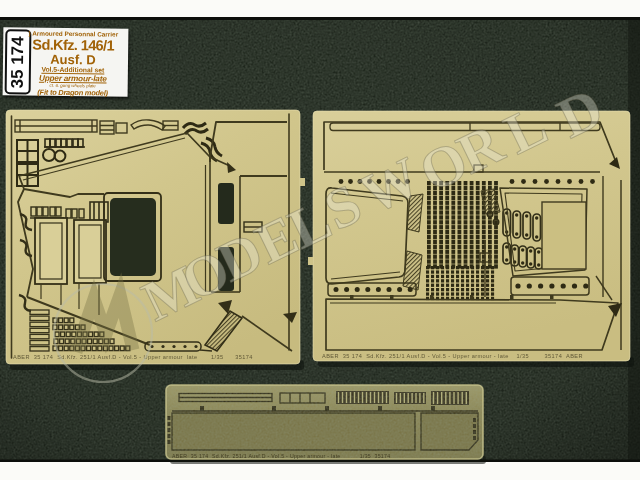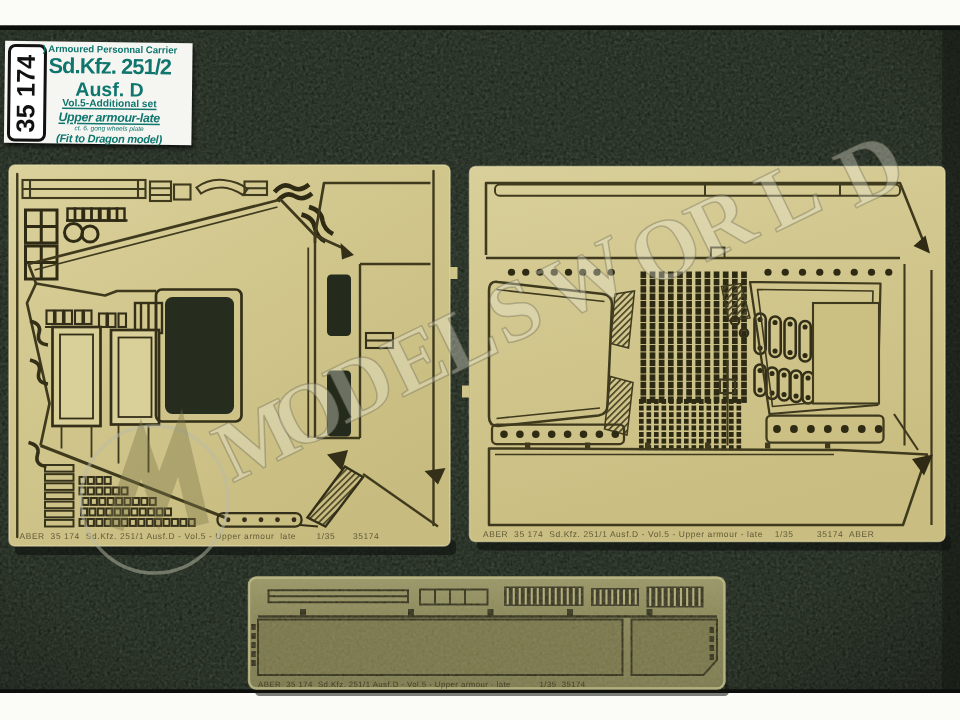--- a/index.html
+++ b/index.html
@@ -2,21 +2,21 @@
 <html><head><meta charset="utf-8"><style>
 html,body{margin:0;padding:0;width:640px;height:480px;overflow:hidden;background:#242d22;}
 #stage{position:relative;width:640px;height:480px;font-family:"Liberation Sans",sans-serif;filter:blur(0.3px);}
 #label{position:absolute;left:3px;top:28px;width:125px;height:68px;background:#f5f5f2;
   box-shadow:1px 2px 3px rgba(0,0,0,0.7); transform:rotate(0.7deg);}
 #catbox{position:absolute;left:2px;top:2px;width:22px;height:61px;border:2px solid #111;
   border-radius:5px;background:#fff;}
 #catnum{position:absolute;left:50%;top:50%;transform:translate(-50%,-50%) rotate(-90deg);
   font-weight:bold;font-size:17px;letter-spacing:0px;color:#111;white-space:nowrap;
   font-family:"Liberation Sans",sans-serif;}
-#labtext{position:absolute;left:24px;top:1px;width:92px;text-align:center;color:#0f766e;line-height:1;}
+#labtext{position:absolute;left:24px;top:1px;width:92px;text-align:center;color:#a16207;line-height:1;}
 .l1{font-size:6.4px;font-weight:bold;margin-top:2px;white-space:nowrap;}
 .l2{font-size:14.5px;font-weight:bold;letter-spacing:-0.6px;margin-top:1px;}
 .l3{font-size:13px;font-weight:bold;margin-top:0px;}
 .l4{font-size:6.8px;font-weight:bold;text-decoration:underline;margin-top:1px;}
 .l5{font-size:8.2px;font-weight:bold;font-style:italic;text-decoration:underline;margin-top:1px;letter-spacing:-0.2px;}
 .l6{font-size:4.4px;font-style:italic;margin-top:1px;}
 .l7{font-size:7.4px;font-style:italic;font-weight:bold;margin-top:1px;letter-spacing:-0.2px;}
 </style></head>
 <body>
 <div id="stage">
@@ -901,21 +901,21 @@
 
 <div id="label">
 
   <div id="catbox">
         <span id="catnum">35 174</span>
       </div>
   <div id="labtext">
 
     <div class="l1">) Armoured Personnal Carrier</div>
 
-    <div class="l2">Sd.Kfz. 251/2</div>
+    <div class="l2">Sd.Kfz. 146/1</div>
 
     <div class="l3">Ausf. D</div>
 
     <div class="l4">Vol.5-Additional set</div>
 
     <div class="l5">Upper armour-late</div>
 
     <div class="l6">ct. 6. gong wheels plate</div>
 
     <div class="l7">(Fit to Dragon model)</div>

